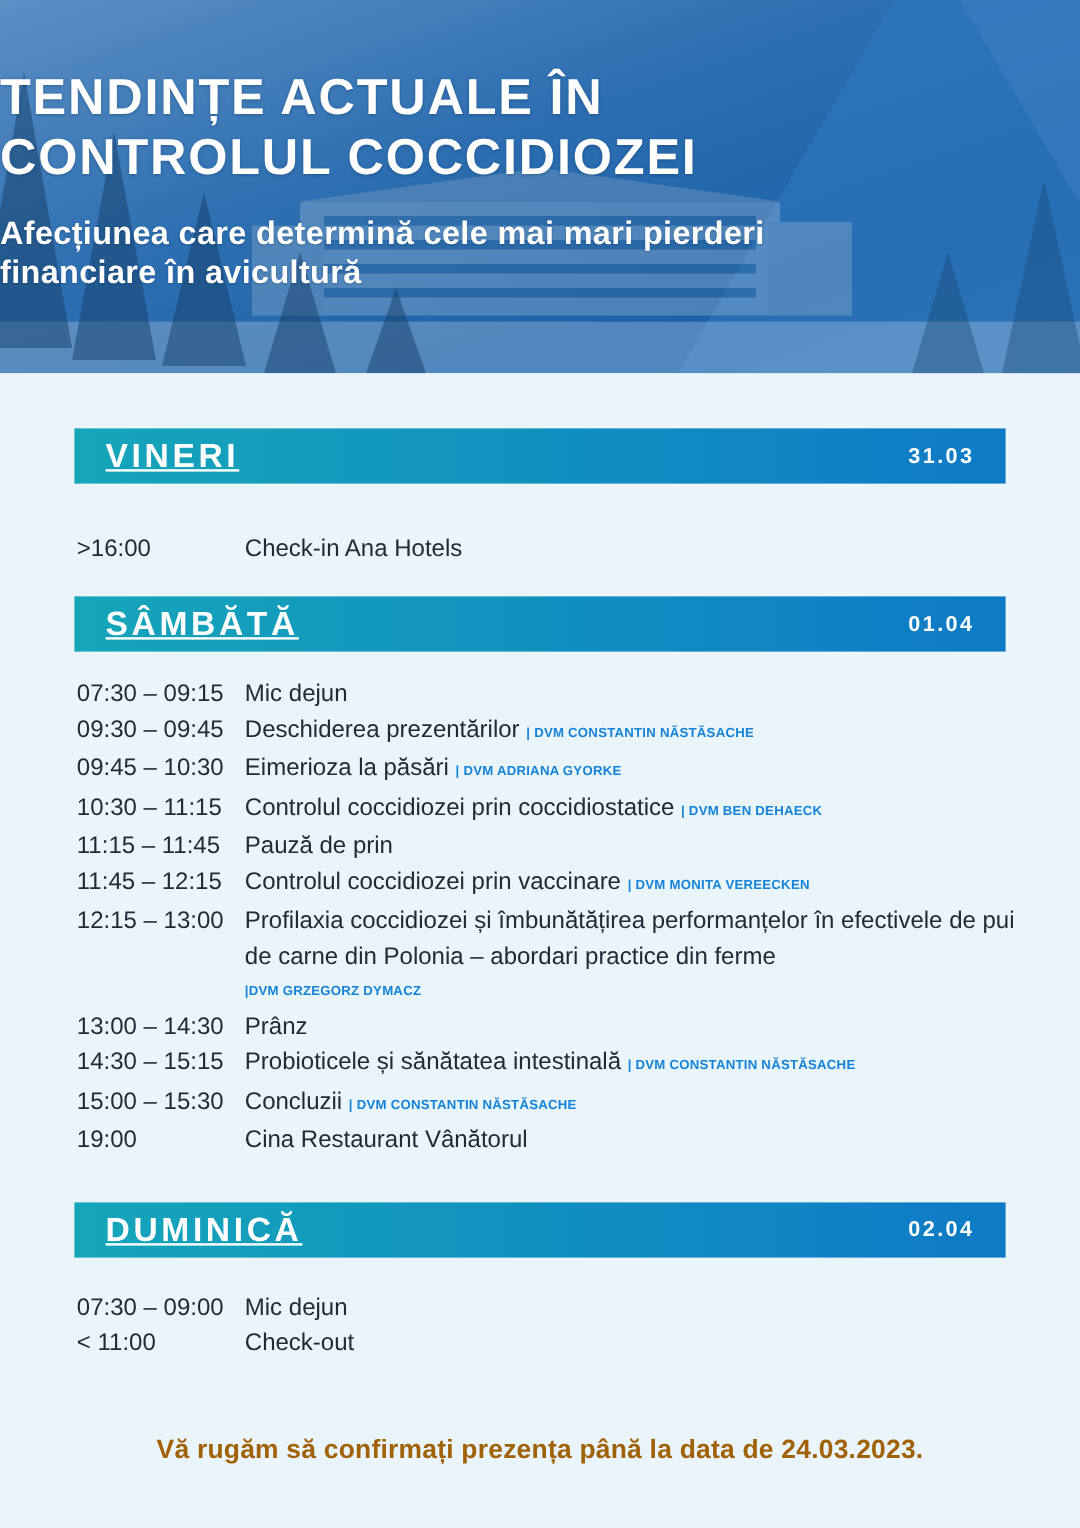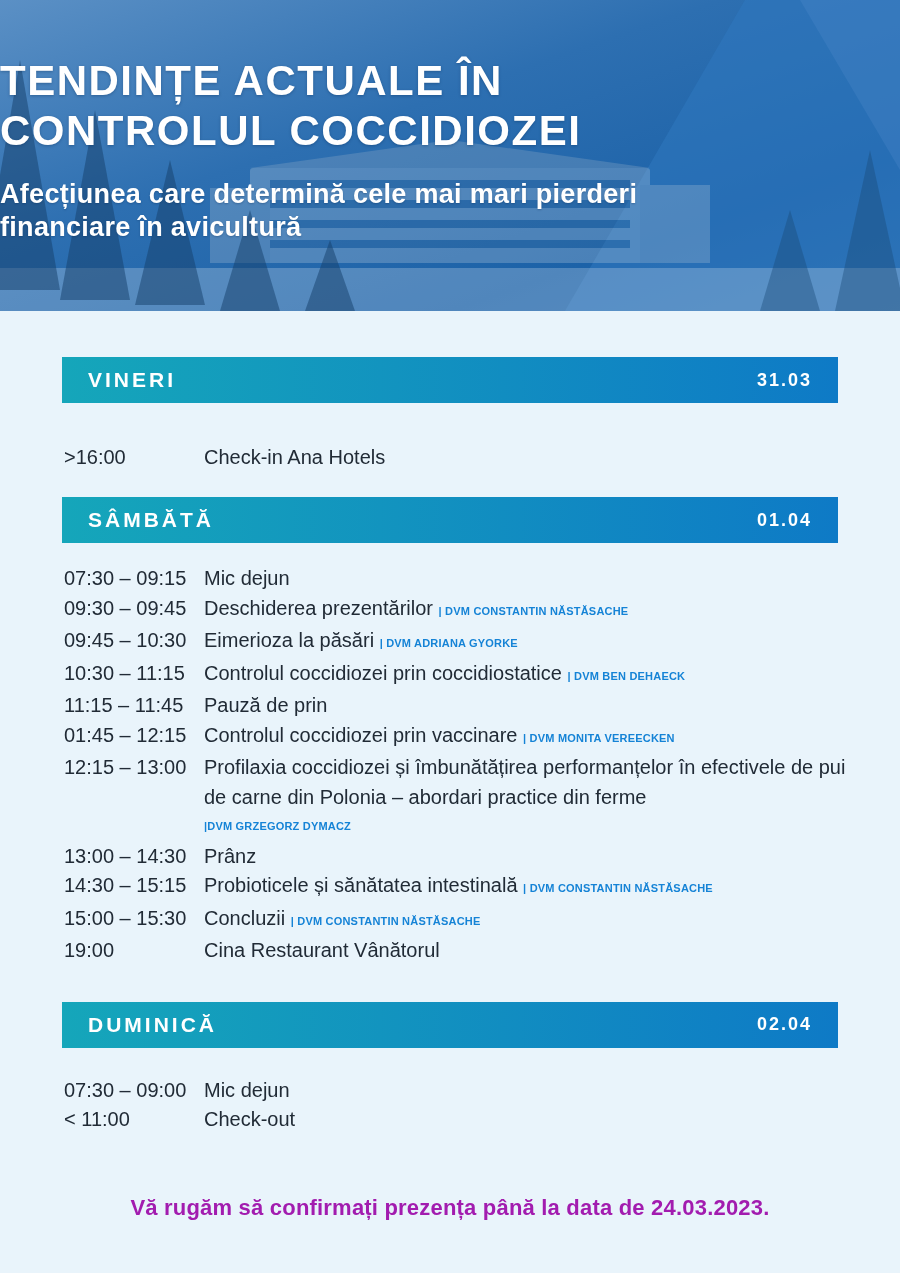--- a/index.html
+++ b/index.html
@@ -35,21 +35,21 @@
 
   
   .content{padding:0 62px;}
   .day-bar{
     height:46px;
     background:linear-gradient(90deg,#15a6ba 0%,#0e7ac6 100%);
     display:flex;align-items:center;justify-content:space-between;
     padding:0 26px;box-sizing:border-box;
     color:#fff;
   }
-  .day-label{font-size:21px;font-weight:800;letter-spacing:3px;}
+  .day-label{font-size:28px;font-weight:800;letter-spacing:3px;text-decoration:underline;}
   .day-date{font-size:18px;font-weight:800;letter-spacing:2px;}
 
   .rows{margin-right:-26px;}
   .row{display:flex;font-size:20px;color:#212b36;}
   .time{width:140px;flex-shrink:0;}
   .desc{flex:1;}
   .speaker{
     color:#1583d6;font-weight:700;
     font-size:11px;letter-spacing:.2px;
     white-space:nowrap;
@@ -62,21 +62,21 @@
   .sec-1 .rows{padding:21px 0 36px 2px;}
   .sec-1 .row{line-height:29.5px;}
   .sec-2 .rows{padding:28px 0 0 2px;}
   .sec-2 .row{line-height:29.5px;}
 
   
   .footer-note{
     margin-top:60px;
     text-align:center;
     font-size:22px;font-weight:700;
-    color:#a21caf;letter-spacing:.2px;
+    color:#a16207;letter-spacing:.2px;
   }
 </style>
 </head>
 <body>
 
 <div class="header">
   <svg viewBox="0 0 900 311" preserveAspectRatio="none">
     <defs>
       <linearGradient id="sky" x1="0" y1="0" x2="1" y2="1">
         <stop offset="0" stop-color="#5b90c5"></stop>
@@ -188,21 +188,21 @@
 
   <div class="row">
     <div class="time">11:15 – 11:45</div>
     <div class="desc">
       <span>Pauză de prin</span>
       
     </div>
   </div>
 
   <div class="row">
-    <div class="time">01:45 – 12:15</div>
+    <div class="time">11:45 – 12:15</div>
     <div class="desc">
       <span>Controlul coccidiozei prin vaccinare</span>
       <span class="speaker"> | DVM MONITA VEREECKEN</span>
     </div>
   </div>
 
   <div class="row">
     <div class="time">12:15 – 13:00</div>
     <div class="desc">
       <span>Profilaxia coccidiozei și îmbunătățirea performanțelor în efectivele de pui de carne din Polonia – abordari practice din ferme</span>

